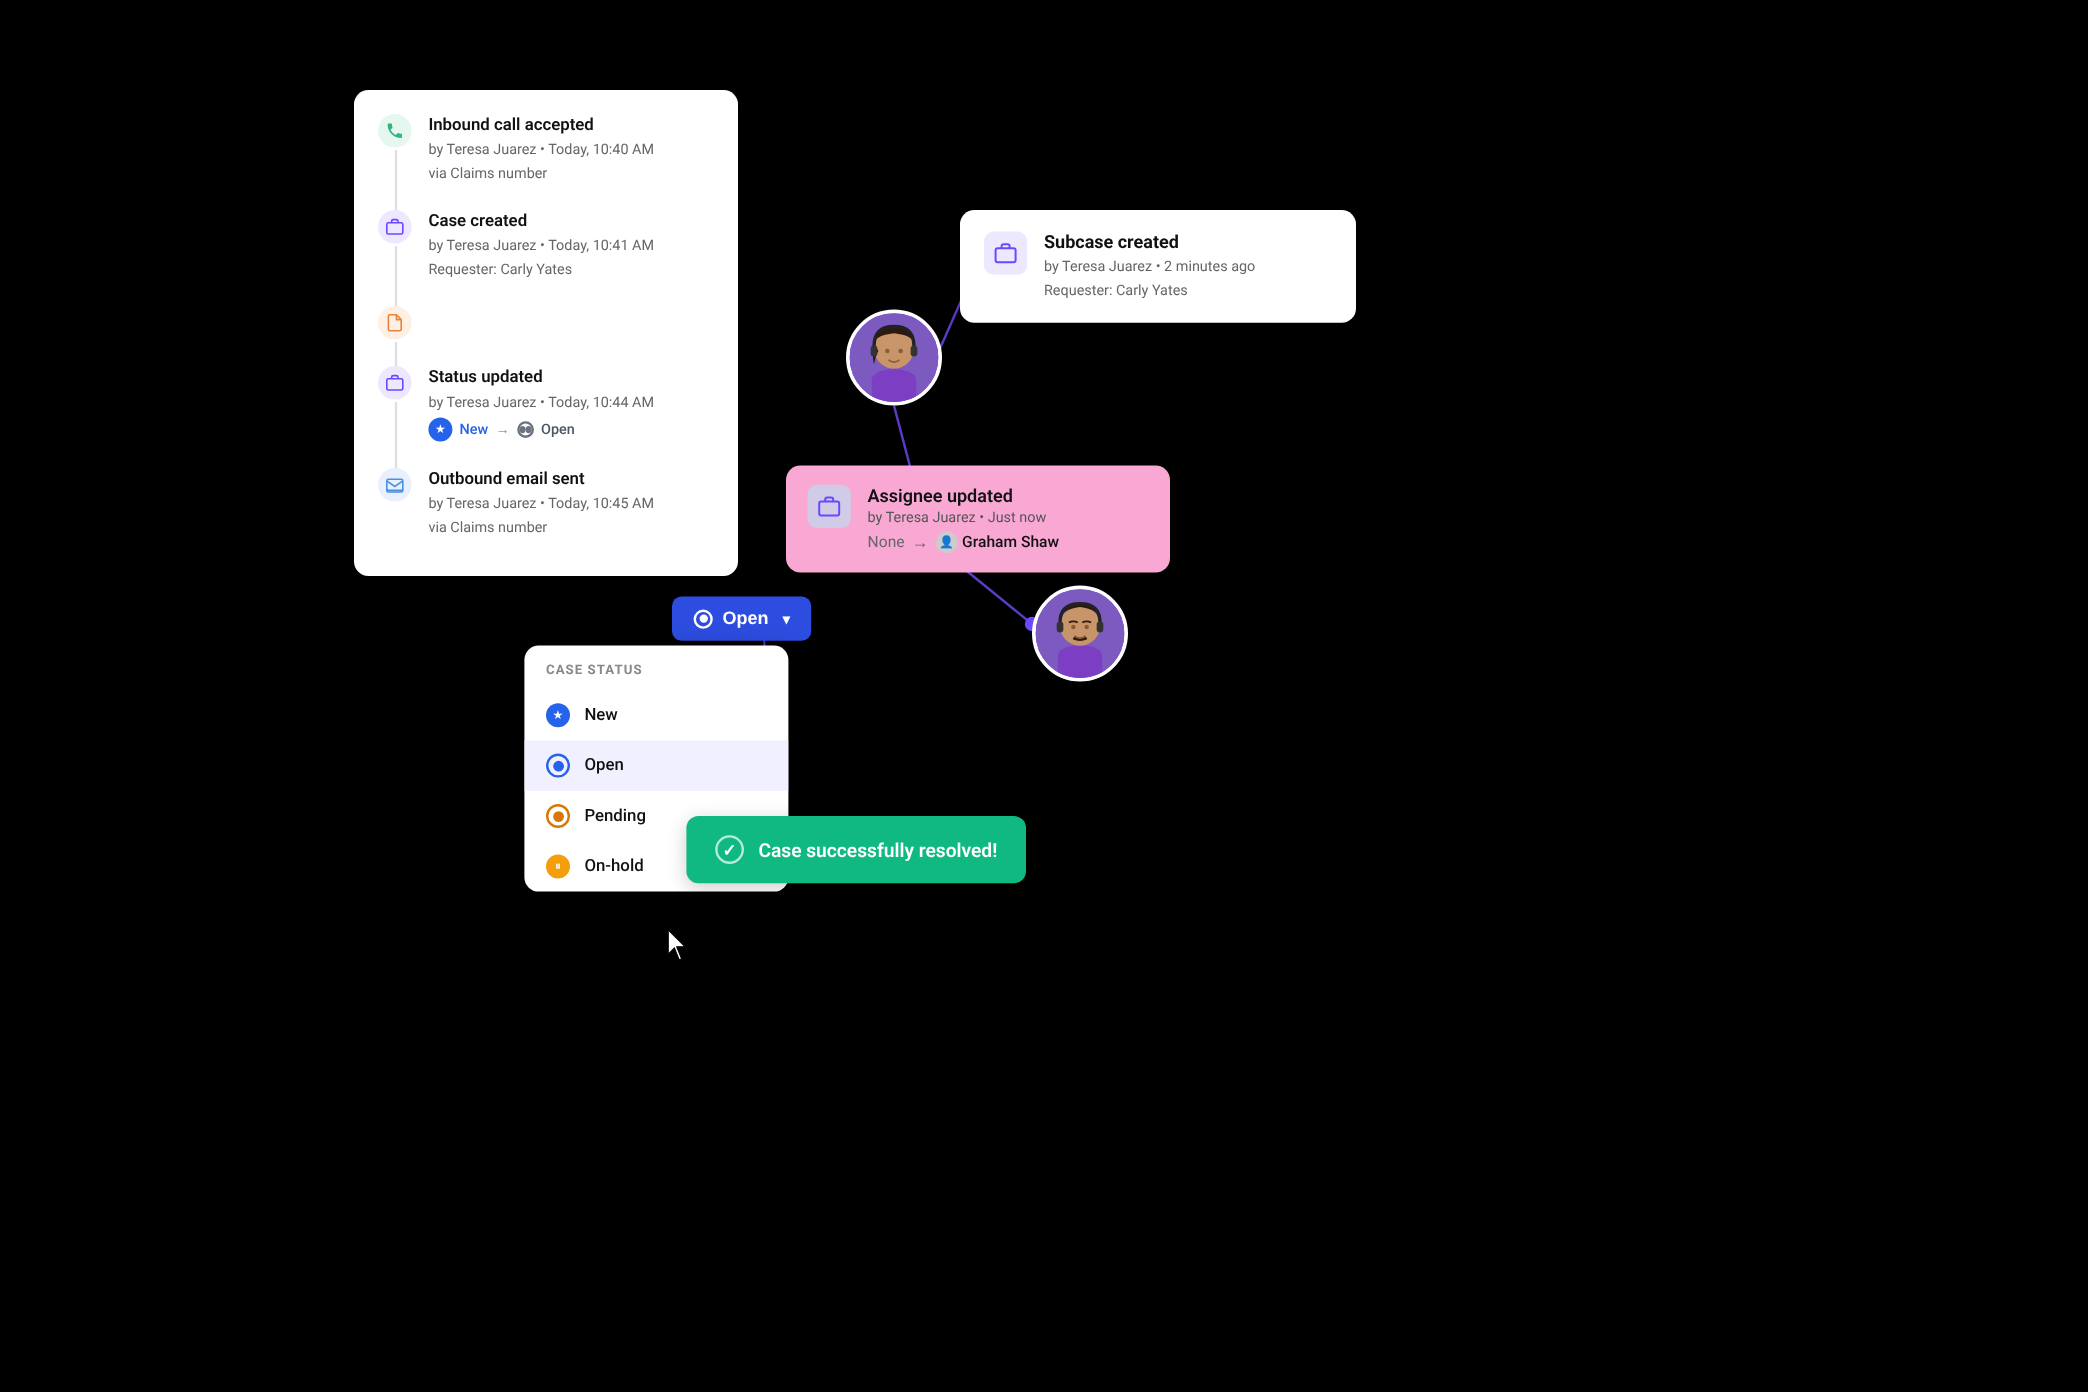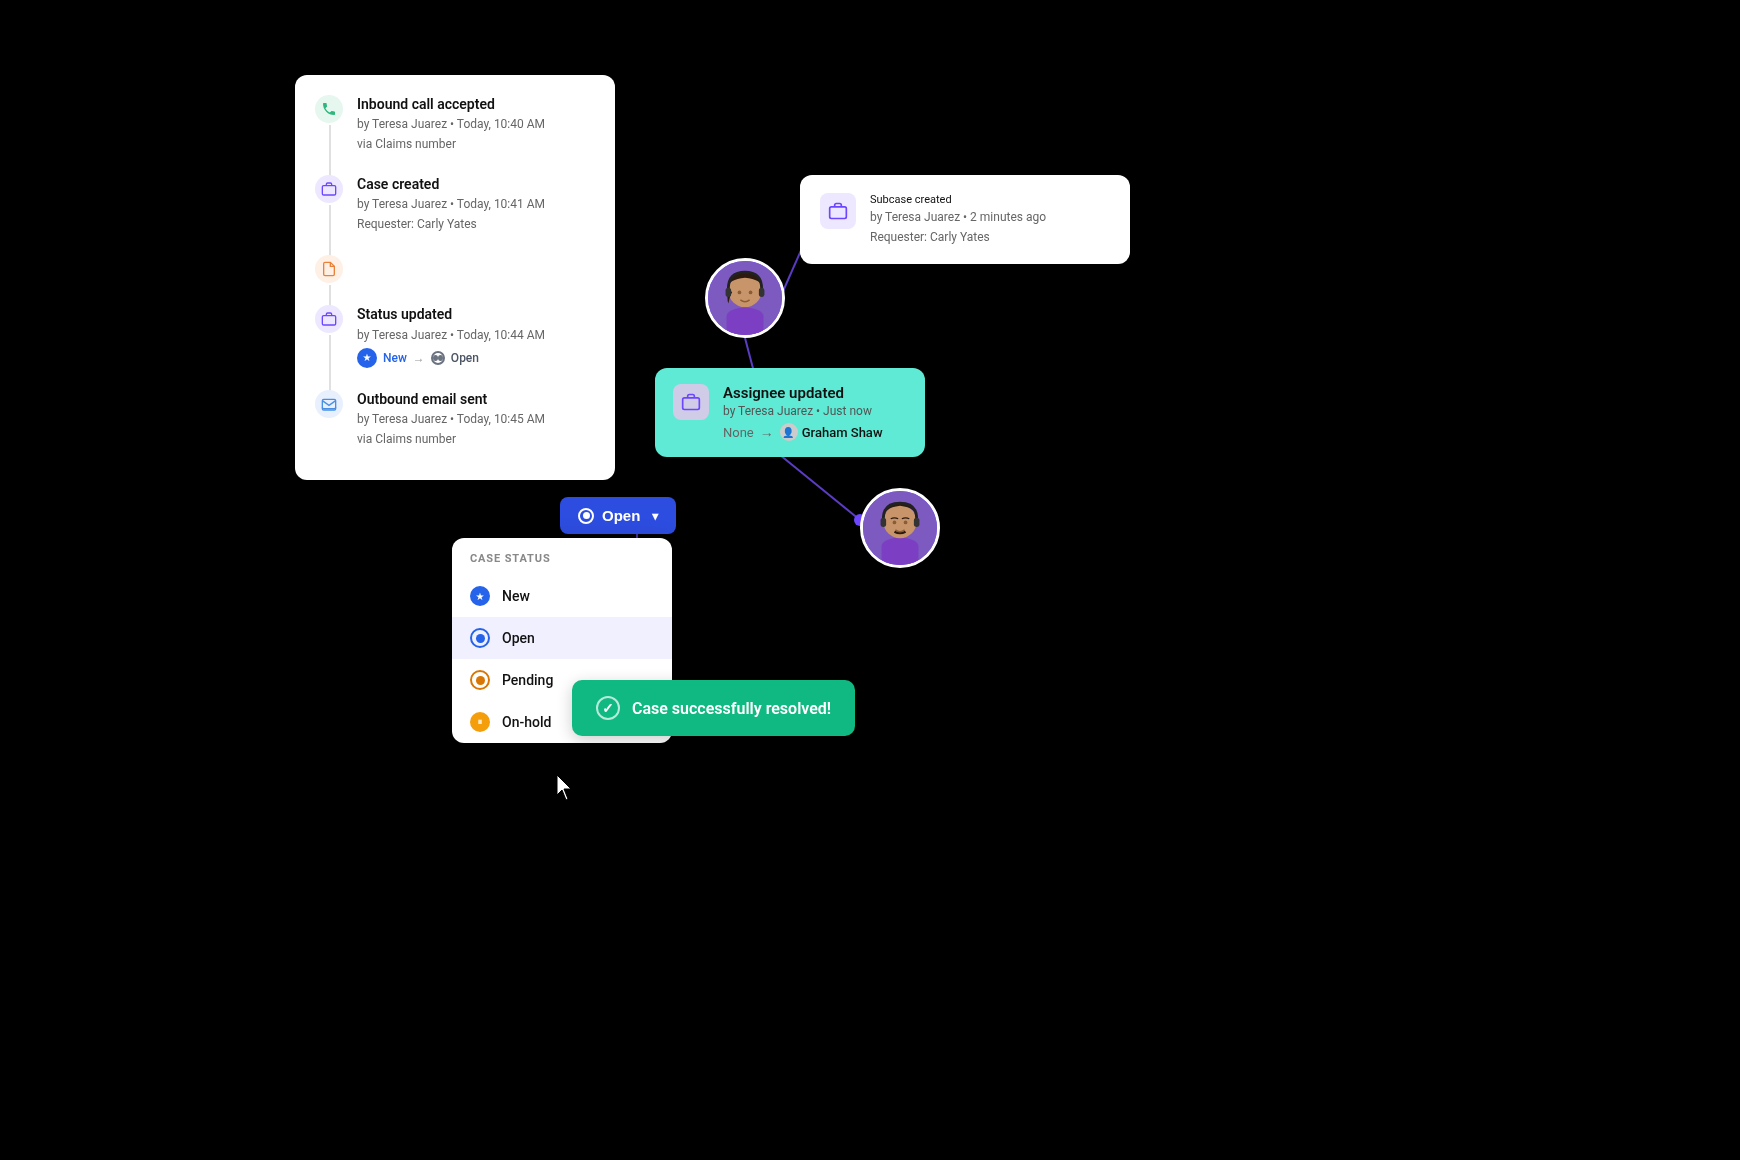--- a/index.html
+++ b/index.html
@@ -127,38 +127,38 @@
       background: #ede8ff;
       border-radius: 8px;
       display: flex;
       align-items: center;
       justify-content: center;
       flex-shrink: 0;
       color: #6c47ff;
       font-size: 18px;
     }
     .subcase-title {
-      font-size: 11px;
-      font-weight: 400;
+      font-size: 15px;
+      font-weight: 700;
       color: #111;
     }
     .subcase-meta {
       font-size: 12px;
       color: #666;
       margin-top: 2px;
       line-height: 1.5;
     }
 
     
     .assignee-card {
       position: absolute;
-      top: 368px;
+      top: 388px;
       left: 655px;
-      width: 270px;
-      background: #5eead4;
+      width: 320px;
+      background: #f9a8d4;
       border-radius: 12px;
       padding: 16px 18px;
       display: flex;
       align-items: flex-start;
       gap: 14px;
     }
     .assignee-icon {
       width: 36px;
       height: 36px;
       background: #d0cce8;
@@ -285,21 +285,21 @@
     }
     .chevron-down {
       font-size: 12px;
       margin-left: 4px;
     }
 
     
     .case-status-dropdown {
       position: absolute;
       top: 538px;
-      left: 452px;
+      left: 437px;
       width: 220px;
       background: #fff;
       border-radius: 12px;
       box-shadow: 0 4px 24px rgba(0,0,0,0.18);
       overflow: hidden;
     }
     .case-status-header {
       padding: 14px 18px 10px;
       font-size: 11px;
       font-weight: 700;

